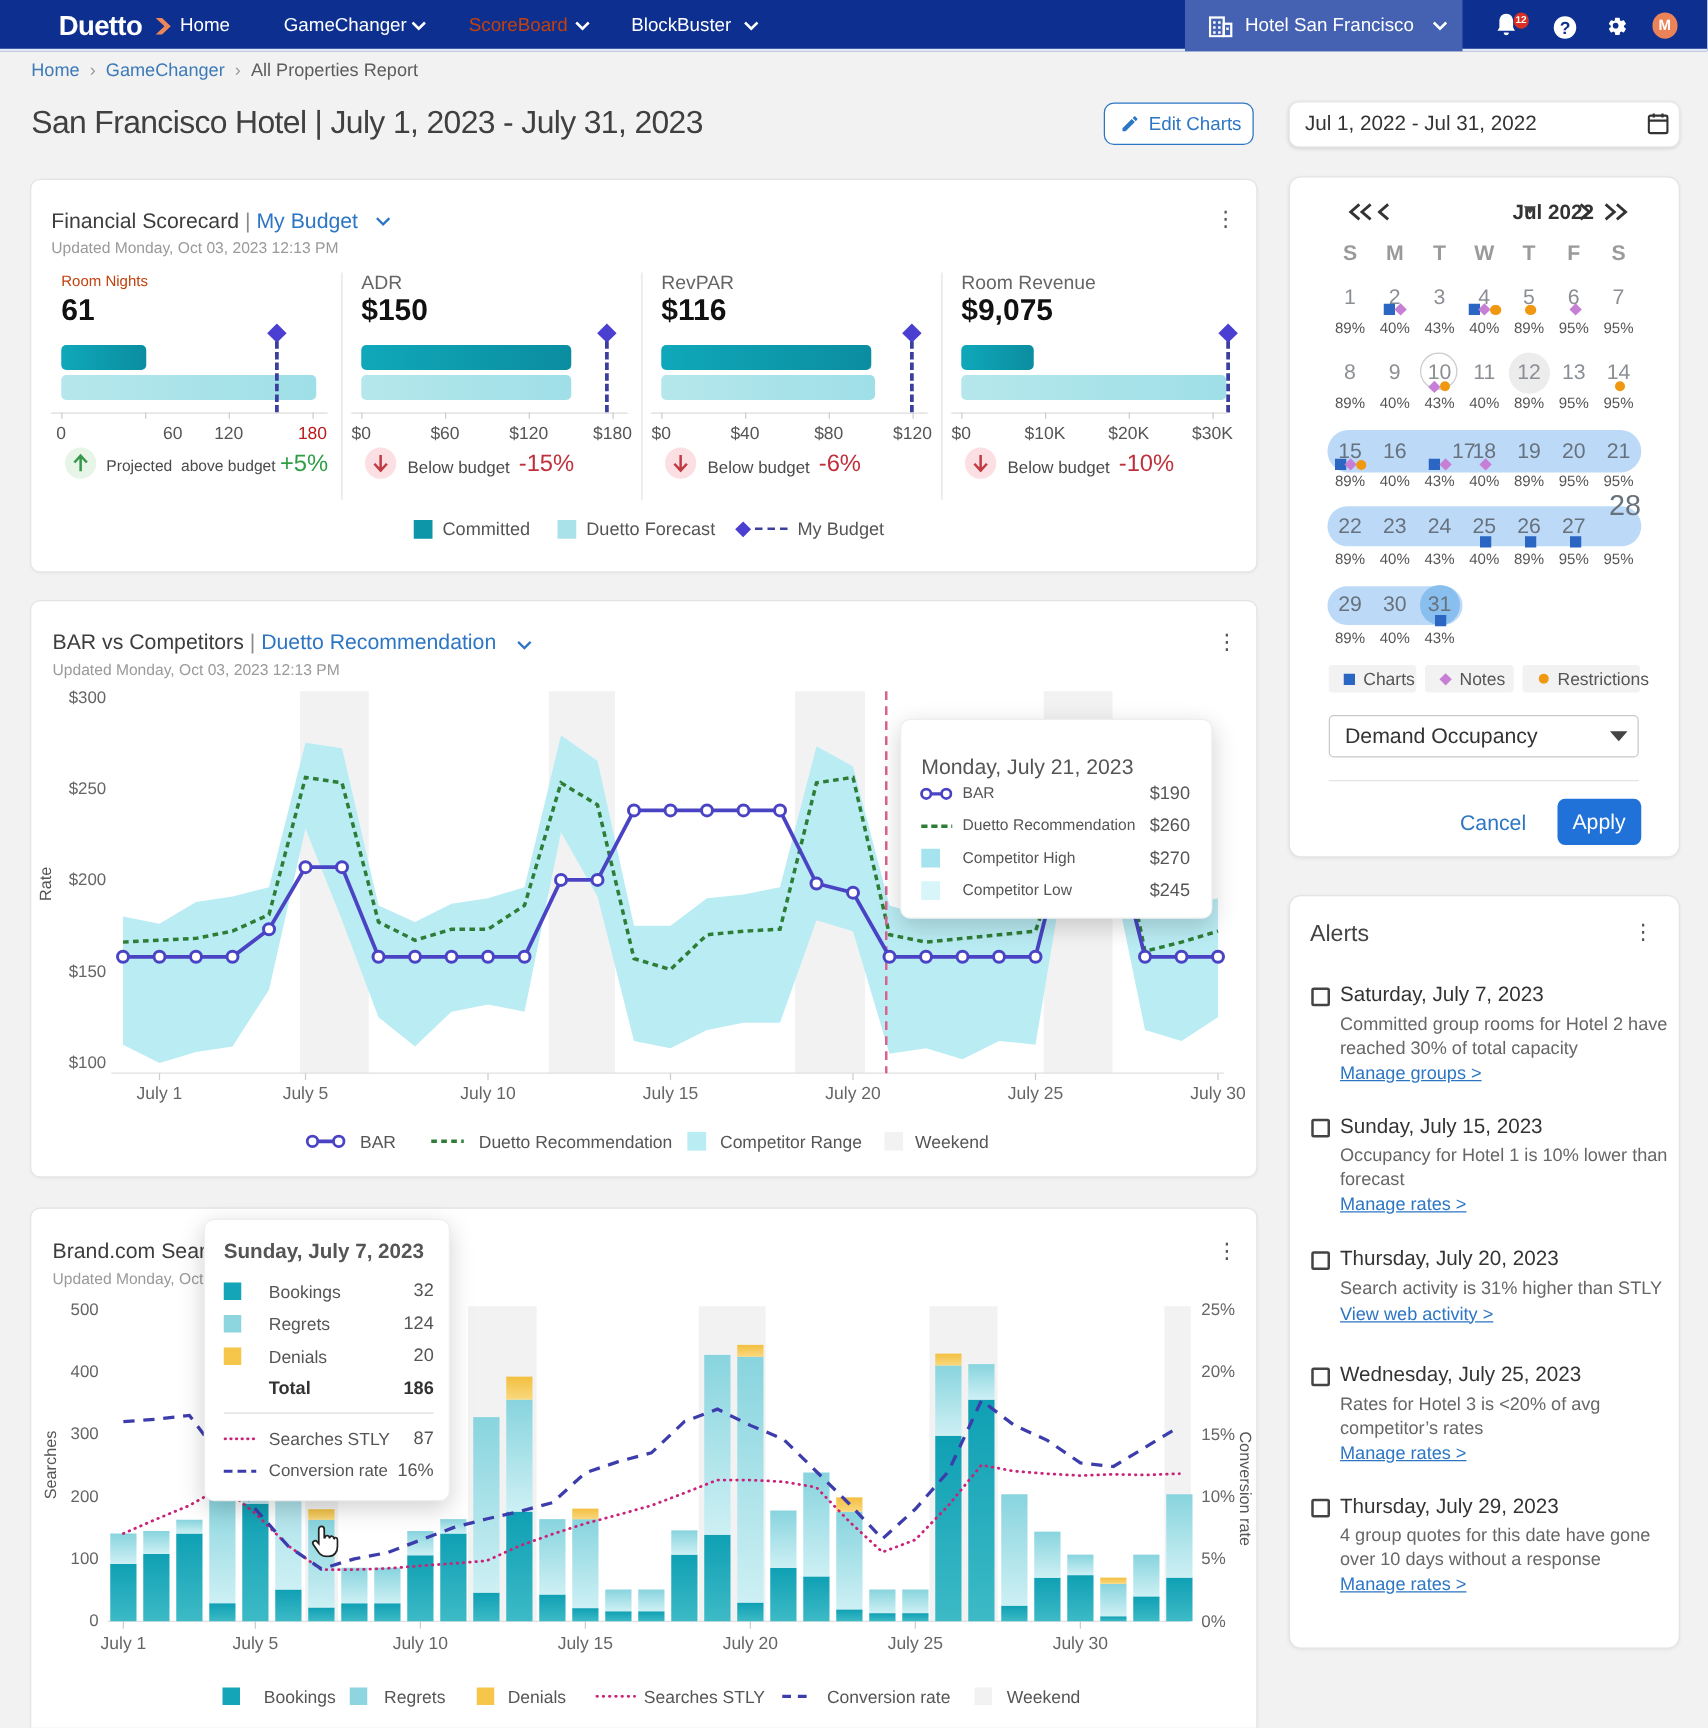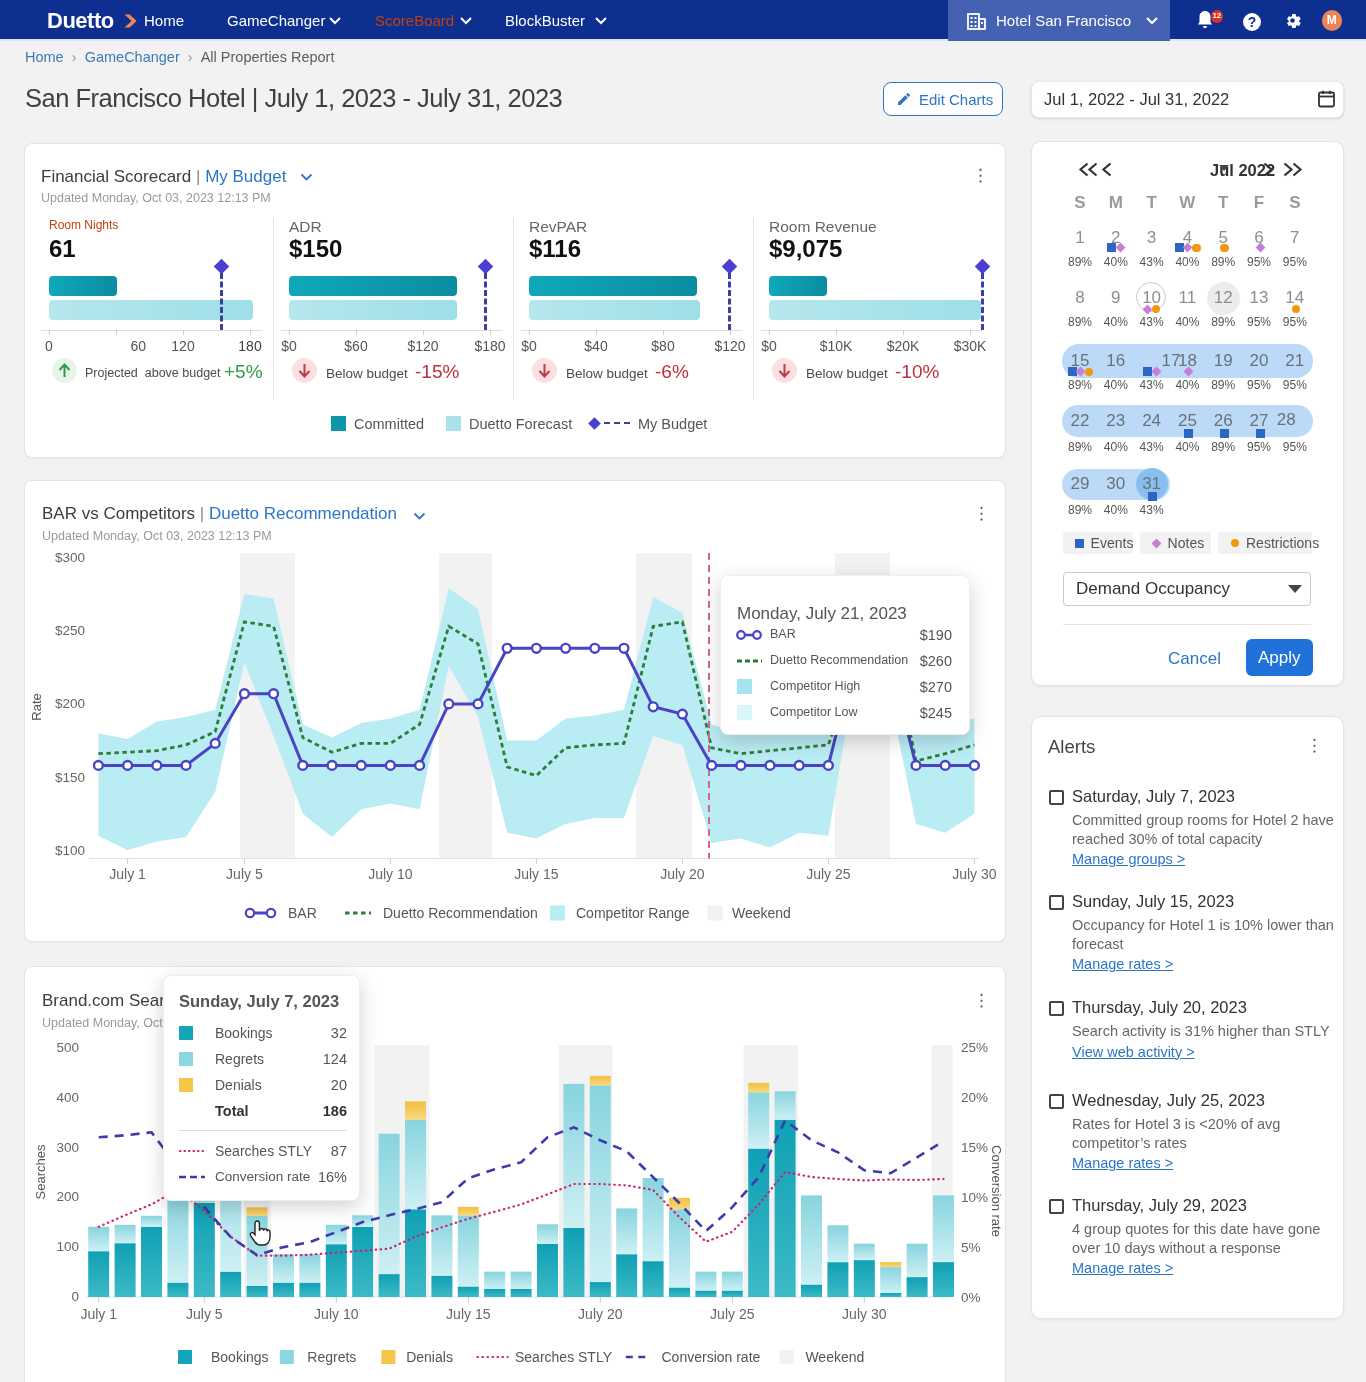--- a/index.html
+++ b/index.html
@@ -83,21 +83,21 @@
     <div style="position:absolute;left:166.5px;top:43px;width:11px;height:11px;background:#4a3fd0;transform:rotate(45deg)"></div>
     <div style="position:absolute;left:170.5px;top:55px;width:0;height:57px;border-left:3px dashed #3b3f9e"></div>
     <div style="position:absolute;left:-8px;top:112px;width:221px;border-top:1px solid #ddd"></div>
     <div style="position:absolute;left:0px;top:112px;height:5px;border-left:1px solid #ccc"></div>
     <div style="position:absolute;left:-30px;top:120px;width:60px;text-align:center;font-size:14px;color:#555">0</div>
     <div style="position:absolute;left:67px;top:112px;height:5px;border-left:1px solid #ccc"></div>
     <div style="position:absolute;left:37px;top:120px;width:60px;text-align:right;font-size:14px;color:#555">60</div>
     <div style="position:absolute;left:134px;top:112px;height:5px;border-left:1px solid #ccc"></div>
     <div style="position:absolute;left:104px;top:120px;width:60px;text-align:center;font-size:14px;color:#555">120</div>
     <div style="position:absolute;left:201px;top:112px;height:5px;border-left:1px solid #ccc"></div>
-    <div style="position:absolute;left:171px;top:120px;width:60px;text-align:center;font-size:14px;color:#404040">180</div>
+    <div style="position:absolute;left:171px;top:120px;width:60px;text-align:center;font-size:14px;color:#b91c1c">180</div>
     <div style="position:absolute;left:3px;top:139.5px;width:25px;height:25px;border-radius:50%;background:#e7f4e8"></div>
     <svg style="position:absolute;left:9px;top:144.5px" width="13" height="15" viewBox="0 0 13 15">
       <path d="M6.5 14 L6.5 2 M1.5 7 L6.5 1.5 L11.5 7" stroke="#36984a" stroke-width="2" fill="none"></path>
     </svg>
     <div style="position:absolute;left:36px;top:147.5px;font-size:12.5px;color:#4b4b4b;white-space:nowrap">Projected &nbsp;above budget</div>
     <div style="position:absolute;left:175px;top:142.5px;font-size:19px;color:#2f9e44">+5%</div>
   </div>
 <div style="position:absolute;left:289px;top:218px;width:201.0px;height:182px">
     <div style="position:absolute;left:0;top:0;font-size:15.5px;color:#666">ADR</div>
     <div style="position:absolute;left:0;top:17px;font-size:24px;color:#111;font-weight:bold">$150</div>
@@ -535,34 +535,34 @@
 <div style="position:absolute;left:1131.6px;top:440.2px;width:40px;text-align:center;font-size:12px;color:#555">43%</div>
 <div style="position:absolute;left:1169.4px;top:411px;width:36px;text-align:center;font-size:17px;color:#68727d">25</div>
 <div style="position:absolute;left:1183.9px;top:428.8px;width:9px;height:9px;background:#2a66c2"></div>
 <div style="position:absolute;left:1167.4px;top:440.2px;width:40px;text-align:center;font-size:12px;color:#555">40%</div>
 <div style="position:absolute;left:1205.2px;top:411px;width:36px;text-align:center;font-size:17px;color:#68727d">26</div>
 <div style="position:absolute;left:1219.7px;top:428.8px;width:9px;height:9px;background:#2a66c2"></div>
 <div style="position:absolute;left:1203.2px;top:440.2px;width:40px;text-align:center;font-size:12px;color:#555">89%</div>
 <div style="position:absolute;left:1241px;top:411px;width:36px;text-align:center;font-size:17px;color:#68727d">27</div>
 <div style="position:absolute;left:1255.5px;top:428.8px;width:9px;height:9px;background:#2a66c2"></div>
 <div style="position:absolute;left:1239px;top:440.2px;width:40px;text-align:center;font-size:12px;color:#555">95%</div>
-<div style="position:absolute;left:1276.8px;top:410px;width:36px;text-align:left;font-size:17px;color:#68727d">28</div>
+<div style="position:absolute;left:1276.8px;top:391px;width:36px;text-align:right;font-size:23px;color:#68727d">28</div>
 <div style="position:absolute;left:1274.8px;top:440.2px;width:40px;text-align:center;font-size:12px;color:#555">95%</div>
 <div style="position:absolute;left:1061.5px;top:468.5px;width:108.6px;height:31.6px;background:#bcdaf8;border-radius:15.8px"></div>
 <div style="position:absolute;left:1062px;top:474.2px;width:36px;text-align:center;font-size:17px;color:#68727d">29</div>
 <div style="position:absolute;left:1060px;top:502.8px;width:40px;text-align:center;font-size:12px;color:#555">89%</div>
 <div style="position:absolute;left:1097.8px;top:474.2px;width:36px;text-align:center;font-size:17px;color:#68727d">30</div>
 <div style="position:absolute;left:1095.8px;top:502.8px;width:40px;text-align:center;font-size:12px;color:#555">40%</div>
 <div style="position:absolute;left:1135.6px;top:468.2px;width:32px;height:32px;border-radius:50%;background:#88bfee"></div>
 <div style="position:absolute;left:1133.6px;top:474.2px;width:36px;text-align:center;font-size:17px;color:#68727d">31</div>
 <div style="position:absolute;left:1148.1px;top:491.5px;width:9px;height:9px;background:#2a66c2"></div>
 <div style="position:absolute;left:1131.6px;top:502.8px;width:40px;text-align:center;font-size:12px;color:#555">43%</div>
 <div style="position:absolute;left:1062.6px;top:531.8px;width:70.7px;height:22.5px;background:#f2f2f2;border-radius:3px"></div>
 <div style="position:absolute;left:1075.1px;top:538.5px;width:9px;height:9px;background:#2a66c2"></div>
-<div style="position:absolute;left:1090.6px;top:535px;font-size:14px;color:#555">Events</div>
+<div style="position:absolute;left:1090.6px;top:535px;font-size:14px;color:#555">Charts</div>
 <div style="position:absolute;left:1139.6px;top:531.8px;width:71.5px;height:22.5px;background:#f2f2f2;border-radius:3px"></div>
 <div style="position:absolute;left:1153.1px;top:539.5px;width:7px;height:7px;background:#c77fd6;transform:rotate(45deg)"></div>
 <div style="position:absolute;left:1167.6px;top:535px;font-size:14px;color:#555">Notes</div>
 <div style="position:absolute;left:1218px;top:531.8px;width:93.5px;height:22.5px;background:#f2f2f2;border-radius:3px"></div>
 <div style="position:absolute;left:1230.8px;top:538.8px;width:8.5px;height:8.5px;border-radius:50%;background:#f0980f"></div>
 <div style="position:absolute;left:1246px;top:535px;font-size:14px;color:#555">Restrictions</div>
 <div style="position:absolute;left:1063px;top:571.6px;width:248px;height:34.4px;background:#fff;border:1px solid #c9c9c9;border-radius:4px"></div>
 <div style="position:absolute;left:1076px;top:579px;font-size:17px;color:#333">Demand Occupancy</div>
 <div style="position:absolute;left:1288px;top:585px;width:0;height:0;border-left:7px solid transparent;border-right:7px solid transparent;border-top:8px solid #444"></div>
 <div style="position:absolute;left:1063px;top:623.9px;width:248px;border-top:1px solid #e4e4e4"></div>

